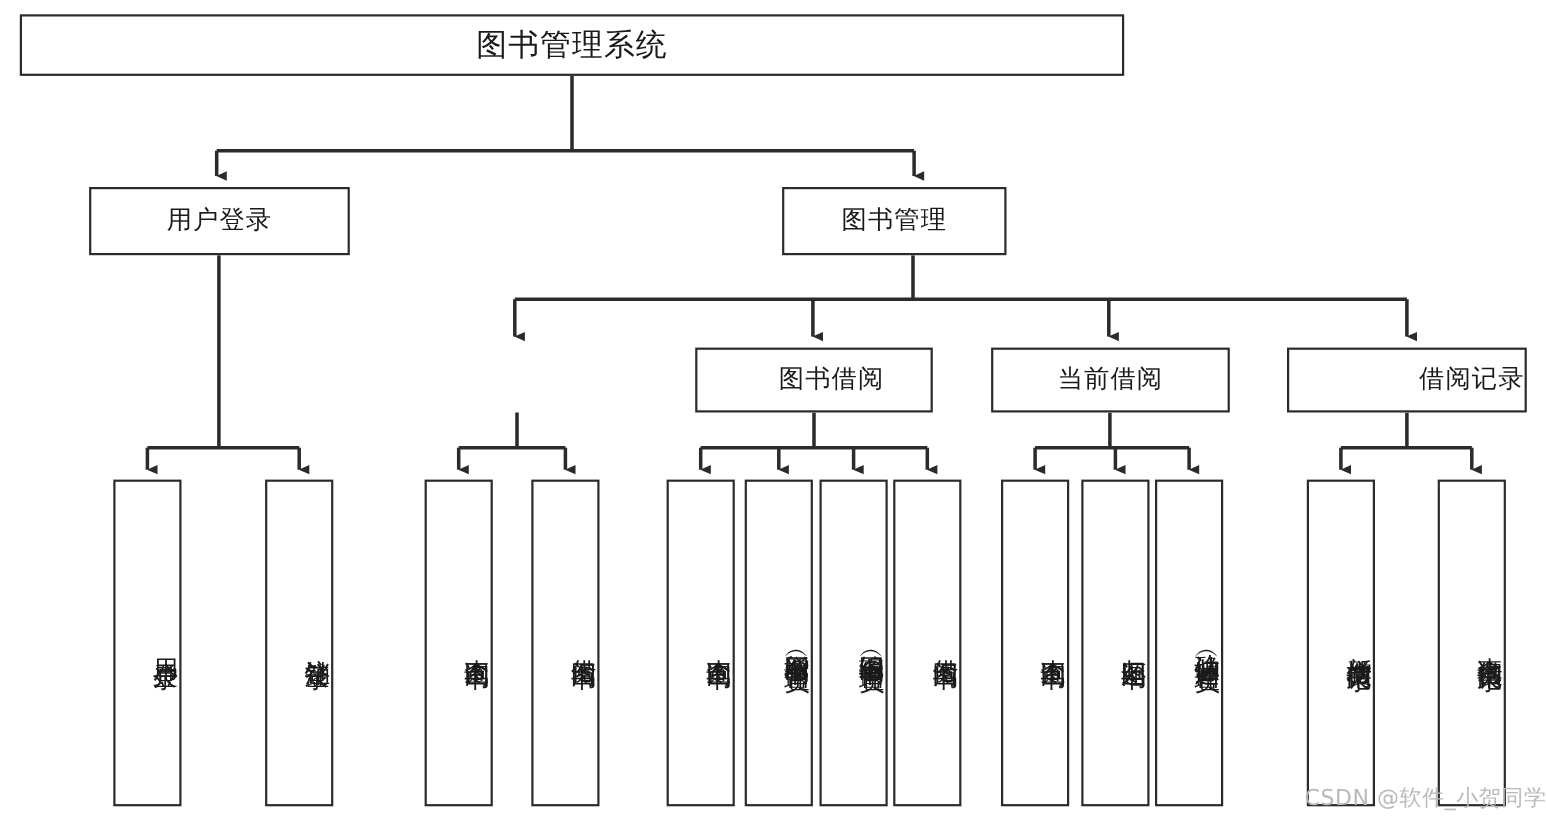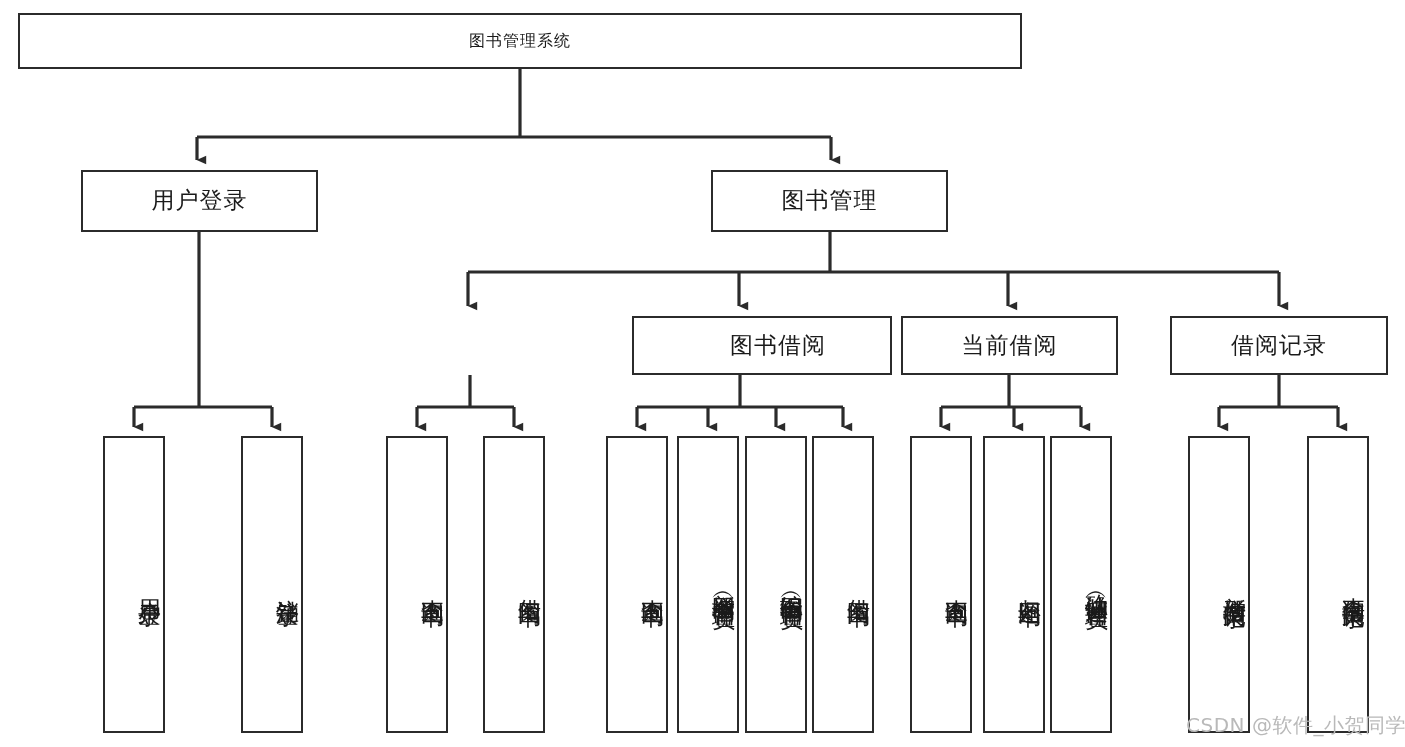--- a/index.html
+++ b/index.html
@@ -50,21 +50,21 @@
     align-items: flex-start;
     justify-content: center;
   }
   .node.vert .vtext {
     writing-mode: vertical-rl;
     text-orientation: upright;
     display: block;
     max-height: 100%;
   }
   .node.root {
-    font-size: 16px;
+    font-size: 28px;
   }
   #watermark {
     position: absolute;
     left: 1186px;
     top: 712px;
     font-size: 20px;
     color: #b9b9b9;
     white-space: nowrap;
     letter-spacing: 0.5px;
   }
@@ -124,31 +124,31 @@
     </g>
   </svg>
 
   <div class="node horiz root" style="left:18px; top:13px; width:1004px; height:56px;">
     <span>图书管理系统</span>
   </div>
 
   <div class="node horiz" style="left:81px; top:170px; width:237px; height:62px;">
     <span>用户登录</span>
   </div>
-  <div class="node horiz" style="left:711px; top:170px; width:237px; height:62px;">
+  <div class="node horiz" style="left:711px; top:170px; width:204px; height:62px;">
     <span>图书管理</span>
   </div>
 
-  <div class="node horiz" style="left:632px; top:316px; width:260px; height:59px;padding-left:32px;">
+  <div class="node horiz" style="left:632px; top:316px; width:216px; height:59px;padding-left:32px;">
     <span>图书借阅</span>
   </div>
   <div class="node horiz" style="left:901px; top:316px; width:217px; height:59px;">
     <span>当前借阅</span>
   </div>
-  <div class="node horiz" style="left:1170px; top:316px; width:218px; height:59px;">
+  <div class="node horiz" style="left:1170px; top:316px; width:218px; height:59px;justify-content:flex-end;">
     <span>借阅记录</span>
   </div>
 
   <div class="node vert" style="left:103px; top:436px; width:62px; height:297px;">
     <span class="vtext">用户登录</span>
   </div>
   <div class="node vert" style="left:241px; top:436px; width:62px; height:297px;">
     <span class="vtext">注销登录</span>
   </div>
   <div class="node vert" style="left:386px; top:436px; width:62px; height:297px;">

